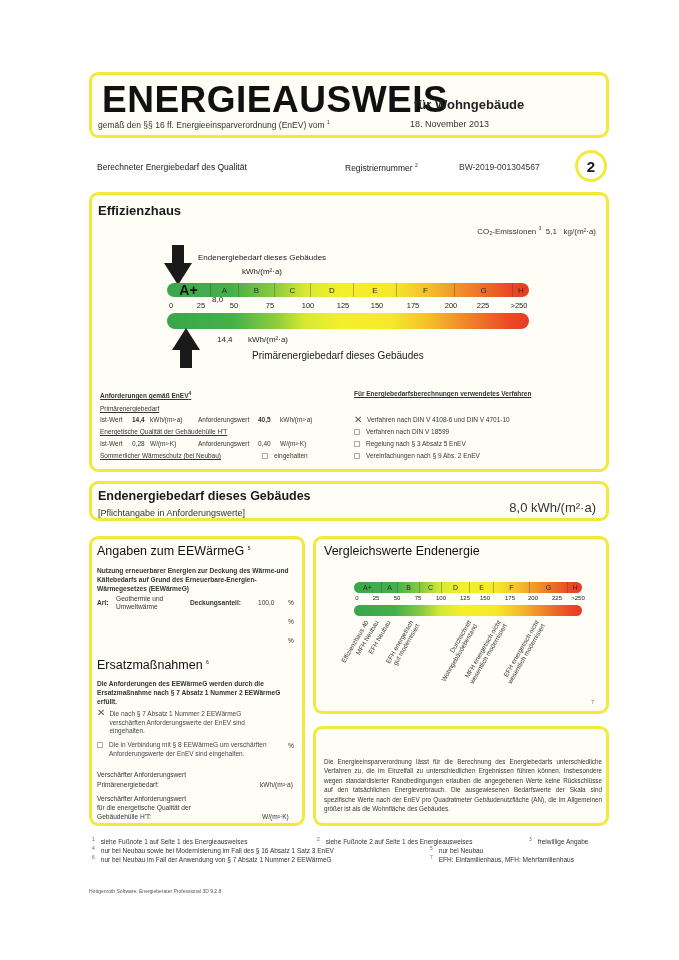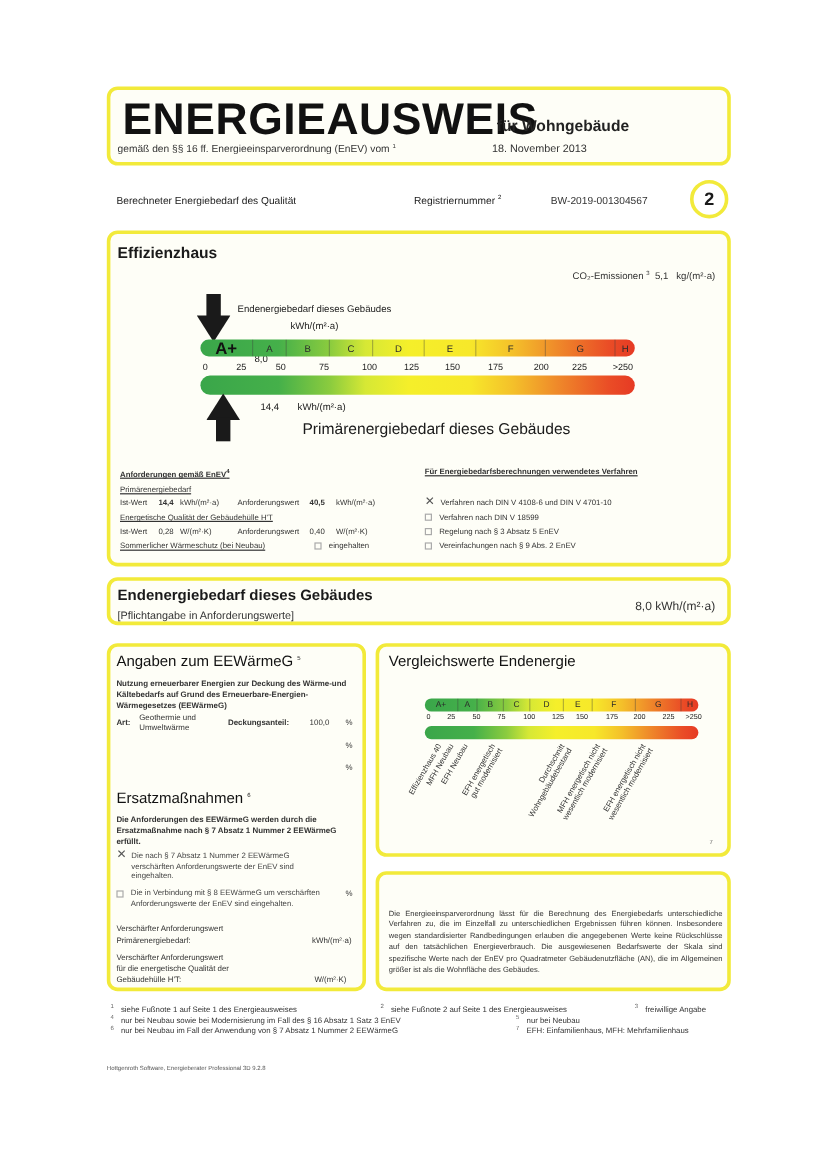--- a/index.html
+++ b/index.html
@@ -40,21 +40,21 @@
   #req-right { left: 262px; top: 195px; width: 250px; font-size: 6.5px; color: #333; }
   .u { text-decoration: underline; }
   .row { position: absolute; white-space: nowrap; }
   .cb { display: inline-block; width: 6px; height: 6px; border: 1px solid #aaa; margin-right: 6px; vertical-align: middle; }
   .xmark { display: inline-block; width: 9px; font-size: 10px; color: #555; margin-right: 4px; vertical-align: middle; line-height: 6px; }
 
   
   #ee-box { left: 89px; top: 481px; width: 520px; height: 40px; }
   #ee-title { left: 6px; top: 5px; font-size: 12.5px; font-weight: bold; }
   #ee-sub { left: 6px; top: 24px; font-size: 9px; color: #333; }
-  #ee-val { right: 10px; top: 16px; font-size: 10px; color: #333; }
+  #ee-val { right: 10px; top: 16px; font-size: 13px; color: #333; }
 
   
   #eew-box { left: 89px; top: 536px; width: 216px; height: 290px; }
   #eew-title { left: 5px; top: 5px; font-size: 12.5px; color: #111; }
   #eew-desc { left: 5px; top: 27px; width: 205px; font-size: 6.6px; font-weight: bold; line-height: 9px; color: #333; }
   .eew-row { position: absolute; font-size: 6.6px; color: #333; }
 
   
   #vgl-box { left: 313px; top: 536px; width: 296px; height: 178px; }
   #vgl-title { left: 8px; top: 5px; font-size: 12.5px; color: #111; }
@@ -127,21 +127,21 @@
     <span style="left:352px;">&gt;250</span>
   </div>
   <div class="grad-bar" style="left:75px;top:118px;width:362px;"></div>
 
   <svg class="abs" style="left:80px;top:133px;" width="28" height="40">
     <polygon points="14,0 28,22 0,22" fill="#1a1a1a"></polygon>
     <rect x="8" y="20" width="12" height="20" fill="#1a1a1a"></rect>
   </svg>
   <div class="abs" style="left:125px;top:140px;font-size:8px;">14,4</div>
   <div class="abs" style="left:156px;top:140px;font-size:8px;">kWh/(m²·a)</div>
-  <div class="abs" style="left:112px;top:155px;font-size:13px;padding-left:48px;">Primärenergiebedarf dieses Gebäudes</div>
+  <div class="abs" style="left:112px;top:155px;font-size:10px;padding-left:48px;">Primärenergiebedarf dieses Gebäudes</div>
 
   <div class="abs" id="req-left">
     <div class="row u" style="top:0;font-weight:bold;"><span>Anforderungen gemäß EnEV</span><sup>4</sup></div>
     <div class="row u" style="top:15px;">Primärenergiebedarf</div>
     <div class="row" style="top:26px;left:0;">Ist-Wert</div>
     <div class="row" style="top:26px;left:32px;font-weight:bold;">14,4</div>
     <div class="row" style="top:26px;left:50px;">kWh/(m²·a)</div>
     <div class="row" style="top:26px;left:98px;">Anforderungswert</div>
     <div class="row" style="top:26px;left:158px;font-weight:bold;">40,5</div>
     <div class="row" style="top:26px;left:180px;">kWh/(m²·a)</div>

